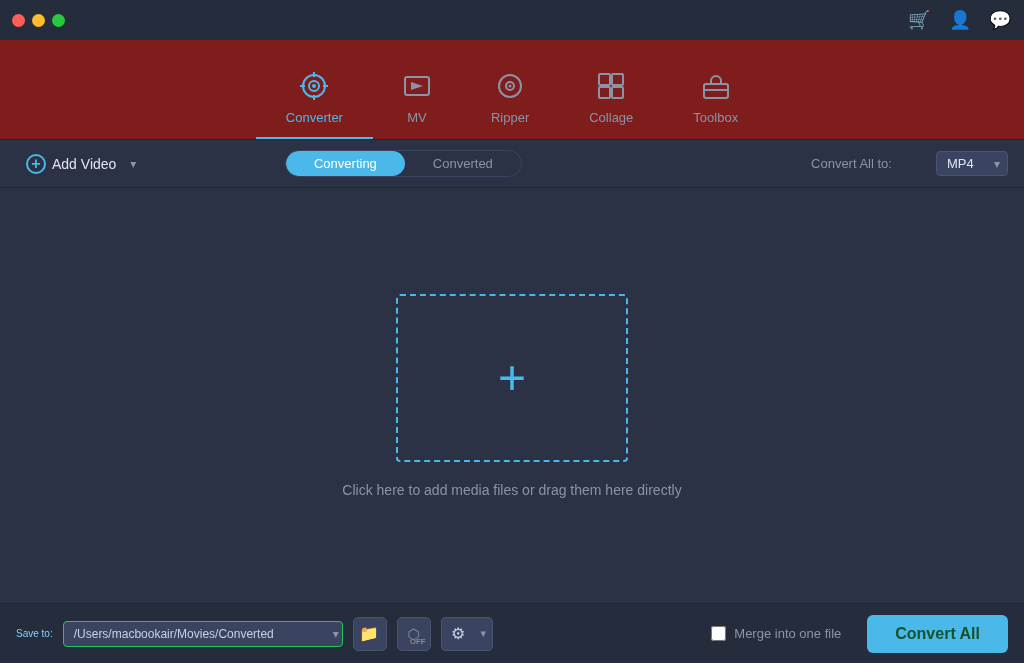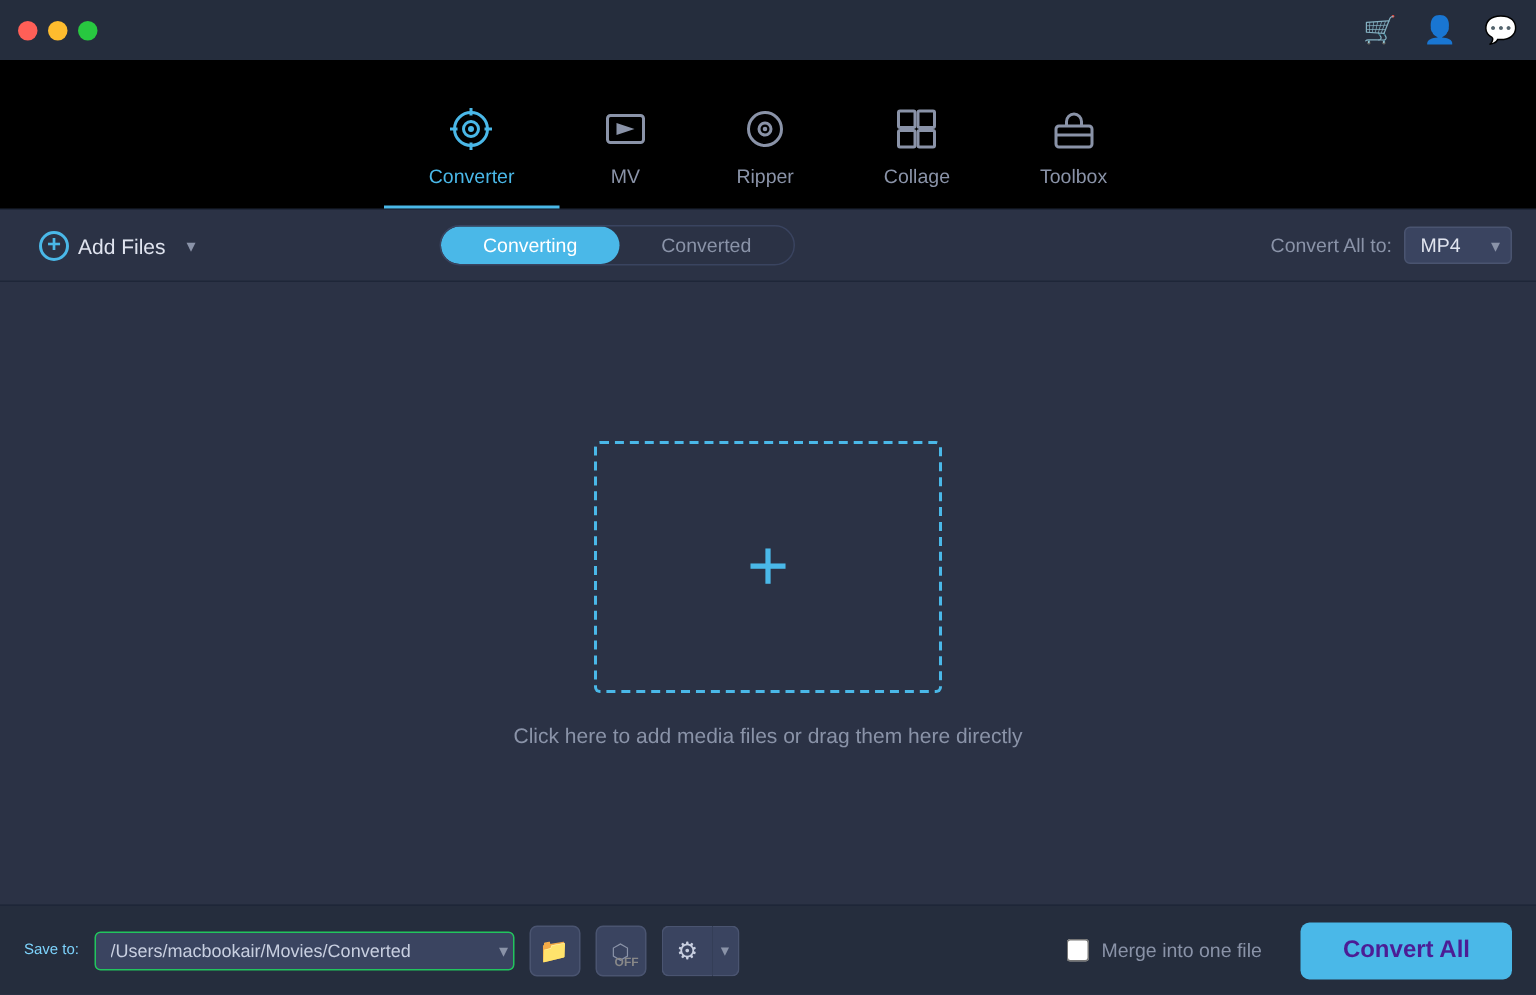--- a/index.html
+++ b/index.html
@@ -52,21 +52,21 @@
       font-size: 18px;
       cursor: pointer;
       background: none;
       border: none;
       padding: 0;
     }
 
     
     .nav-bar {
       height: 100px;
-      background: #000000;
+      background: #7f1d1d;
       display: flex;
       align-items: flex-end;
       justify-content: center;
       gap: 0;
       padding-bottom: 0;
       border-bottom: 1px solid #1e2638;
     }
     .nav-item {
       display: flex;
       flex-direction: column;
@@ -173,20 +173,21 @@
       padding: 4px 28px 4px 10px;
       border-radius: 4px;
       appearance: none;
       cursor: pointer;
       position: relative;
     }
     .format-select-wrap {
       position: relative;
       display: flex;
       align-items: center;
+      margin-left: 36px;
     }
     .format-select-wrap::after {
       content: '▾';
       position: absolute;
       right: 8px;
       color: #8a93a8;
       pointer-events: none;
       font-size: 12px;
     }
 
@@ -287,21 +288,21 @@
       accent-color: #4ab8e8;
       cursor: pointer;
     }
     .merge-label {
       font-size: 13px;
       color: #8a93a8;
     }
 
     .convert-all-btn {
       background: #4ab8e8;
-      color: #4c1d95;
+      color: #14532d;
       border: none;
       border-radius: 6px;
       padding: 10px 28px;
       font-size: 16px;
       font-weight: 600;
       cursor: pointer;
       margin-left: 16px;
       white-space: nowrap;
     }
 
@@ -413,21 +414,21 @@
         <line x1="2" y1="18" x2="26" y2="18" stroke="#8a93a8" stroke-width="2"></line>
       </svg>
     </div>
     <span class="nav-label">Toolbox</span>
   </div>
 </div>
 
 <div class="toolbar">
   <button class="add-files-btn">
     <div class="add-files-icon">+</div>
-    <span>Add Files</span>
+    <span>Add Video</span>
   </button>
   <button class="add-files-dropdown">▾</button>
 
   <div class="tab-group">
     <button class="tab-btn active">Converting</button>
     <button class="tab-btn">Converted</button>
   </div>
 
   <span class="convert-all-label">Convert All to:</span>
   <div class="format-select-wrap">

